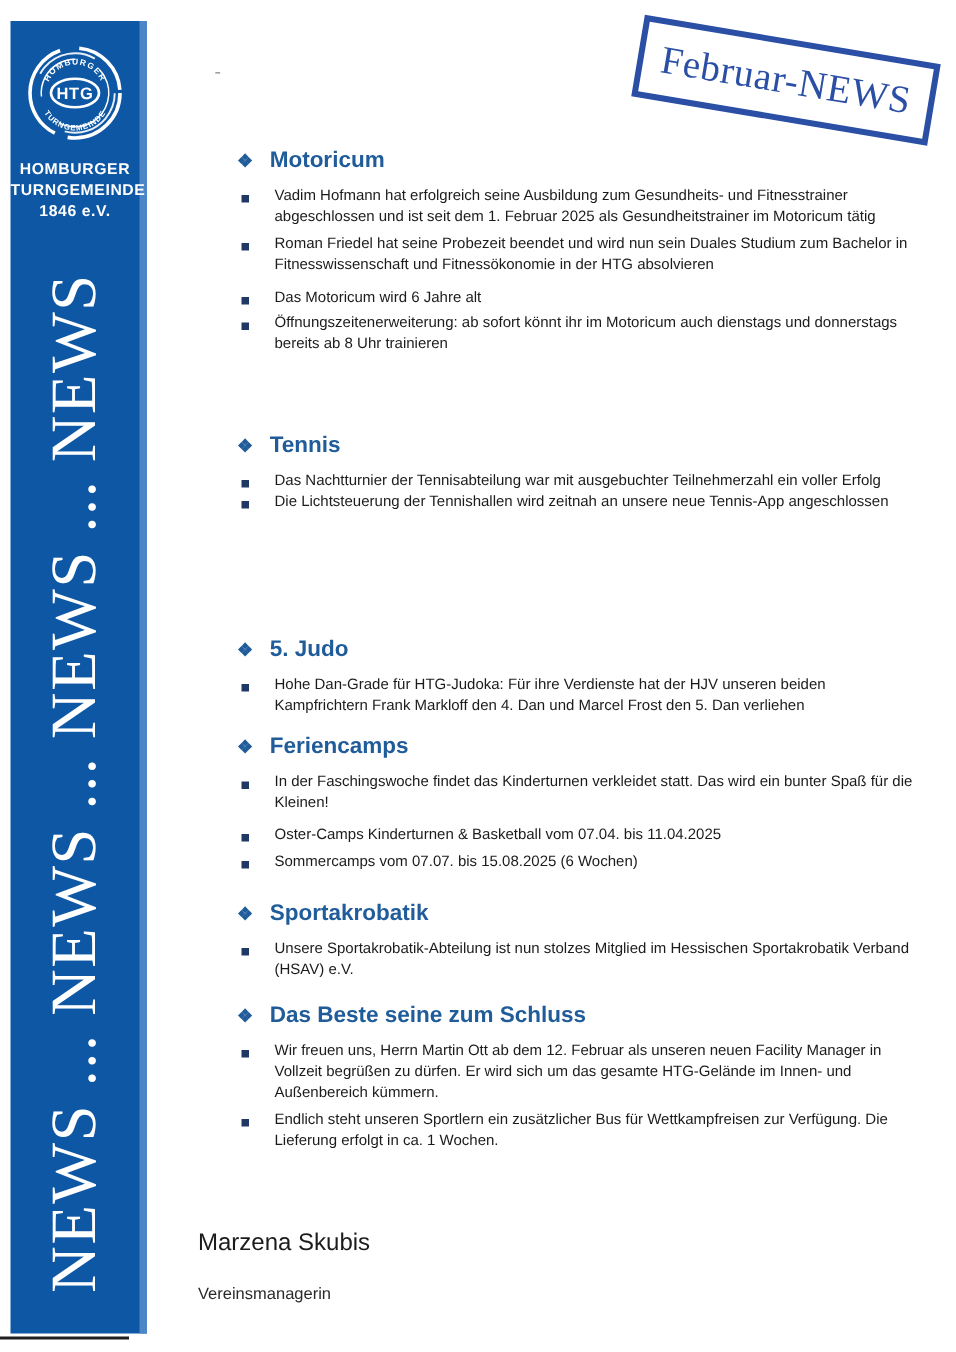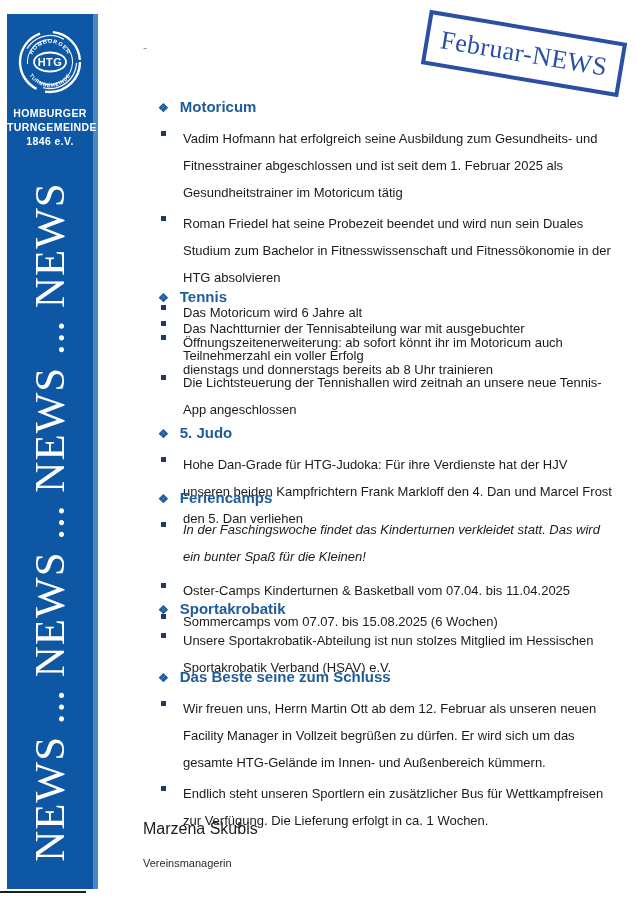--- a/index.html
+++ b/index.html
@@ -26,30 +26,30 @@
               white-space:nowrap;letter-spacing:.5px;}
 
   .stray{position:absolute;left:143px;top:40px;font-size:13px;color:#999;}
 
   
   .sec{position:absolute;left:158px;width:462px;}
   .sec h2{margin:0 0 7px 0;display:flex;gap:11px;align-items:baseline;
           font-size:15px;line-height:20px;font-weight:bold;color:#1f5c99;}
   .dia{font-size:12px;}
   .item{position:relative;padding-left:25px;width:432px;}
-  .item p{margin:0;font-size:13px;line-height:27px;color:#1b1b1b;}
+  .item p{margin:0;font-size:10px;line-height:14px;color:#1b1b1b;}
   .sq{position:absolute;left:3px;top:6px;width:5px;height:5px;background:#1f3864;}
   .mb0{margin-bottom:0;} .mb3{margin-bottom:3px;}
-  .mb4{margin-bottom:4px;} .mb7{margin-bottom:7px;font-style:italic;}
+  .mb4{margin-bottom:4px;} .mb7{margin-bottom:7px;}
   .mb8{margin-bottom:8px;}
   .t-moto{top:97px;} .t-tennis{top:287px;} .t-judo{top:423px;}
   .t-ferien{top:488px;} .t-sport{top:599px;} .t-beste{top:667px;}
 
   
-  .signature{position:absolute;left:143px;top:820px;}
+  .signature{position:absolute;left:132px;top:820px;}
   .sig-name{font-size:16px;color:#1b1b1b;}
   .sig-role{font-size:11px;color:#2a2a2a;margin-top:19px;}
 </style>
 </head>
 <body>
 
 <div class="page">
 
   <div class="sidebar">
     <svg class="logo-svg" viewBox="0 0 74 74">

